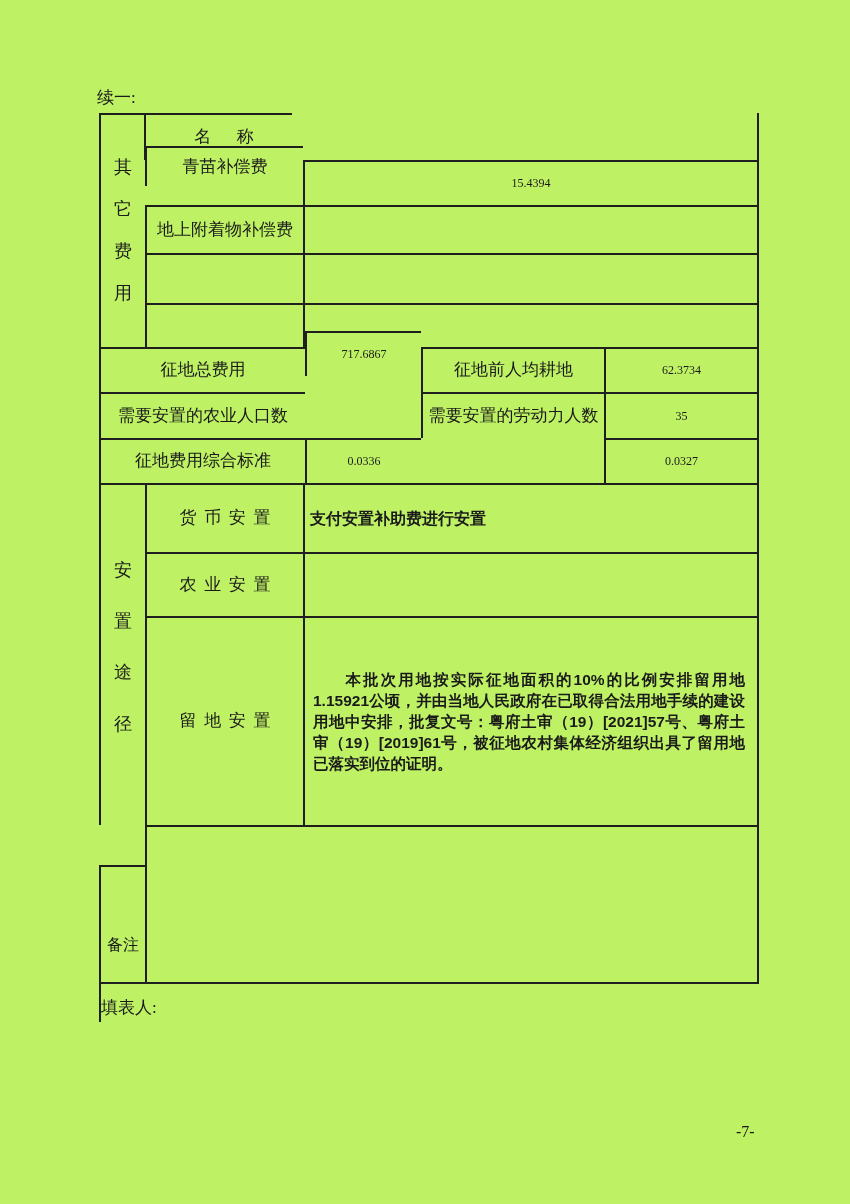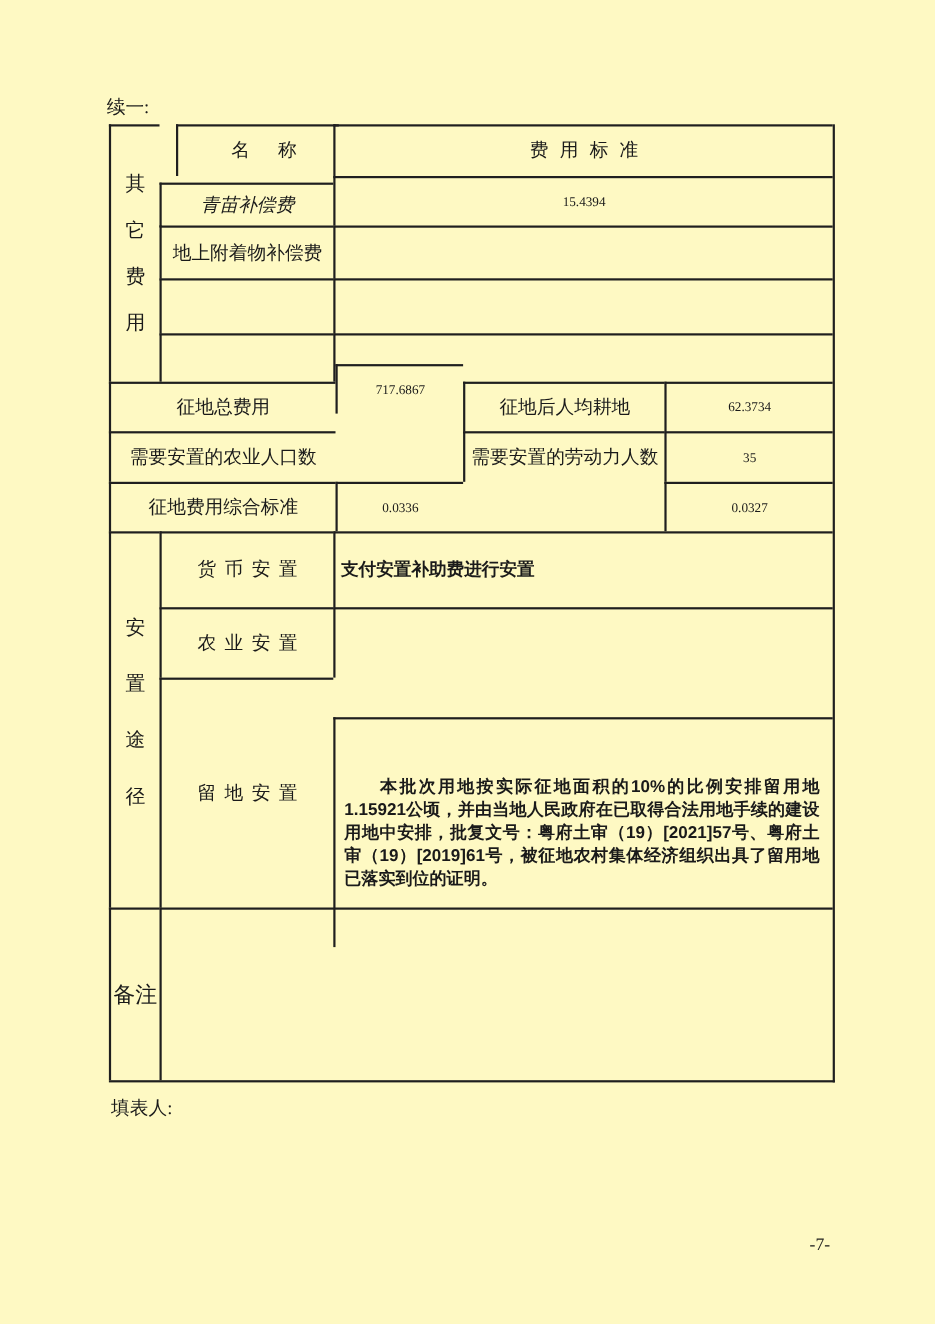--- a/index.html
+++ b/index.html
@@ -1,20 +1,20 @@
 <!DOCTYPE html>
 <html><head>
 <meta charset="utf-8">
 <style>
   html, body { margin: 0; padding: 0; background: #ffffff; }
   .sheet {
     position: relative;
     width: 850px;
     height: 1204px;
-    background: #fef9c3;
+    background: #bef264;
     color: #1a1a1a;
     font-family: "Liberation Serif", "DejaVu Serif", serif;
     overflow: hidden;
   }
   .floating-text {
     position: absolute;
     font-size: 17px;
     color: #1a1a1a;
     white-space: nowrap;
   }
@@ -53,72 +53,68 @@
   .content-left {
     justify-content: flex-start;
     padding-left: 5px;
     font-family: "Liberation Sans", "DejaVu Sans", sans-serif;
     font-weight: bold;
     font-size: 16px;
   }
   .para-cell {
     padding: 10px 12px 10px 8px;
     align-items: center;
-    margin-top: 36px;
   }
   .para-cell p {
     margin: 0;
     font-family: "Liberation Sans", "DejaVu Sans", sans-serif;
     font-weight: bold;
     font-size: 15.5px;
     line-height: 21px;
     text-indent: 2.1em;
     text-align: justify;
   }
   .num { font-size: 12px; }
-  .remarks-label { font-size: 20px; }
+  .remarks-label { font-size: 16px; margin-top: 40px; }
 </style>
 </head>
 <body>
 
 <div class="sheet">
 
   <div class="floating-text" style="left:97px; top:86px;">续一:</div>
 
   <div class="grid-table">
 
     <div class="cell vhead" style="left:0; top:0; width:46px; height:234px;">
       <span>其</span>
       <span>它</span>
       <span>费</span>
       <span>用</span>
     </div>
 
-    <div class="cell" style="left:61px; top:0; width:148px; height:47px;padding-left:10px;">
+    <div class="cell" style="left:45px; top:0; width:148px; height:47px;padding-left:10px;">
       <span class="ls-wide">名称</span>
     </div>
-    <div class="cell" style="left:204px; top:0; width:454px; height:47px;">
-      <span class="ls-mid">费用标准</span>
-    </div>
 
-    <div class="cell" style="left:46px; top:53px; width:158px; height:40px;font-style:italic;">青苗补偿费</div>
+    <div class="cell" style="left:46px; top:33px; width:158px; height:40px;">青苗补偿费</div>
     <div class="cell num" style="left:204px; top:47px; width:454px; height:45px;">15.4394</div>
 
     <div class="cell" style="left:46px; top:92px; width:158px; height:48px;">地上附着物补偿费</div>
     <div class="cell num" style="left:204px; top:92px; width:454px; height:48px;"></div>
 
     <div class="cell" style="left:46px; top:140px; width:158px; height:50px;"></div>
     <div class="cell num" style="left:204px; top:140px; width:454px; height:50px;"></div>
 
     <div class="cell" style="left:46px; top:190px; width:158px; height:44px;"></div>
     <div class="cell num" style="left:204px; top:190px; width:454px; height:44px;"></div>
 
     <div class="cell" style="left:0; top:234px; width:206px; height:45px;">征地总费用</div>
     <div class="cell num" style="left:206px; top:218px; width:116px; height:45px;">717.6867</div>
-    <div class="cell" style="left:322px; top:234px; width:183px; height:45px;">征地后人均耕地</div>
+    <div class="cell" style="left:322px; top:234px; width:183px; height:45px;">征地前人均耕地</div>
     <div class="cell num" style="left:505px; top:234px; width:153px; height:45px;">62.3734</div>
 
     <div class="cell" style="left:0; top:279px; width:206px; height:46px;">需要安置的农业人口数</div>
     <div class="cell" style="left:322px; top:279px; width:183px; height:46px;">需要安置的劳动力人数</div>
     <div class="cell num" style="left:505px; top:279px; width:153px; height:46px;">35</div>
 
     <div class="cell" style="left:0; top:325px; width:206px; height:45px;">征地费用综合标准</div>
     <div class="cell num" style="left:206px; top:325px; width:116px; height:45px;">0.0336</div>
     <div class="cell num" style="left:505px; top:325px; width:153px; height:45px;">0.0327</div>
 

